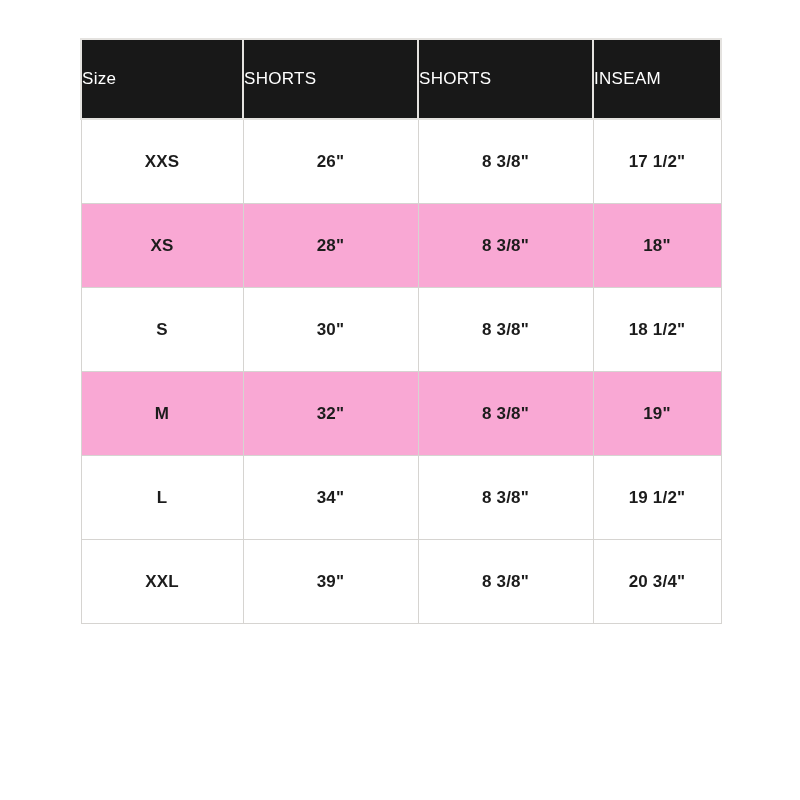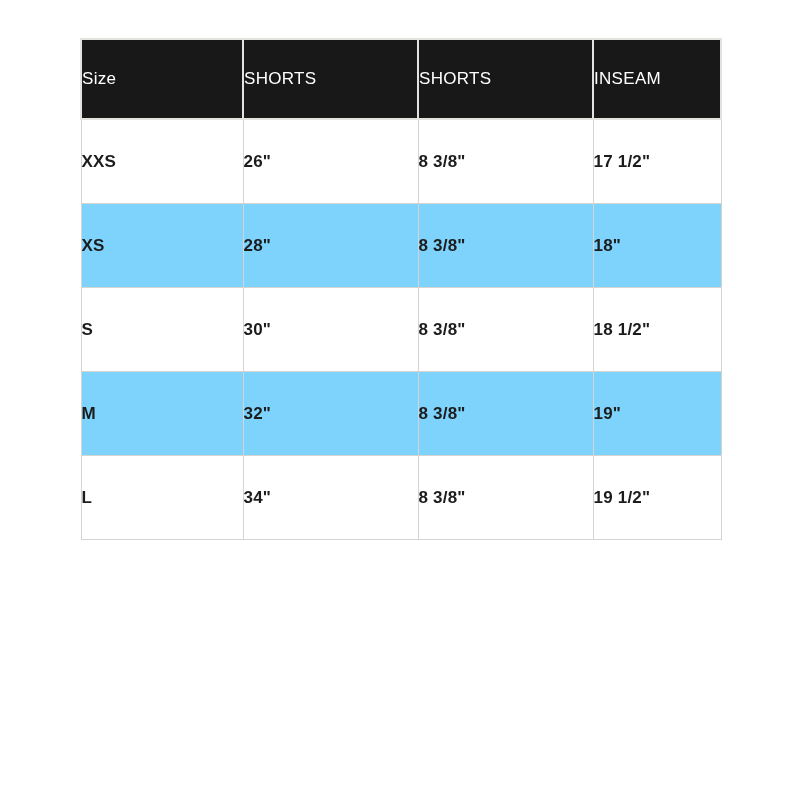--- a/index.html
+++ b/index.html
@@ -48,27 +48,28 @@
     vertical-align: middle;
     border: 2px solid #e4e2df;
     padding: 0;
   }
   table.size-chart tbody td {
     height: 83px;
     font-size: 17px;
     font-weight: 700;
     color: #1c1c1c;
     letter-spacing: 0.2px;
+    text-align: center;
     vertical-align: middle;
     border: 1px solid #d6d4d1;
     background: #ffffff;
     padding: 0;
   }
   table.size-chart tbody tr.alt td {
-    background: #7dd3fc;
+    background: #f9a8d4;
   }
 </style>
 </head>
 <body>
 
 <div class="page">
 
   <table class="size-chart">
     <colgroup>
       <col class="c-size">
@@ -108,15 +109,21 @@
           <td>32"</td>
           <td>8 3/8"</td>
           <td>19"</td>
         </tr>
         <tr>
           <td>L</td>
           <td>34"</td>
           <td>8 3/8"</td>
           <td>19 1/2"</td>
         </tr>
+        <tr>
+          <td>XXL</td>
+          <td>39"</td>
+          <td>8 3/8"</td>
+          <td>20 3/4"</td>
+        </tr>
       </tbody>
   </table>
 </div>
 
 </body></html>

